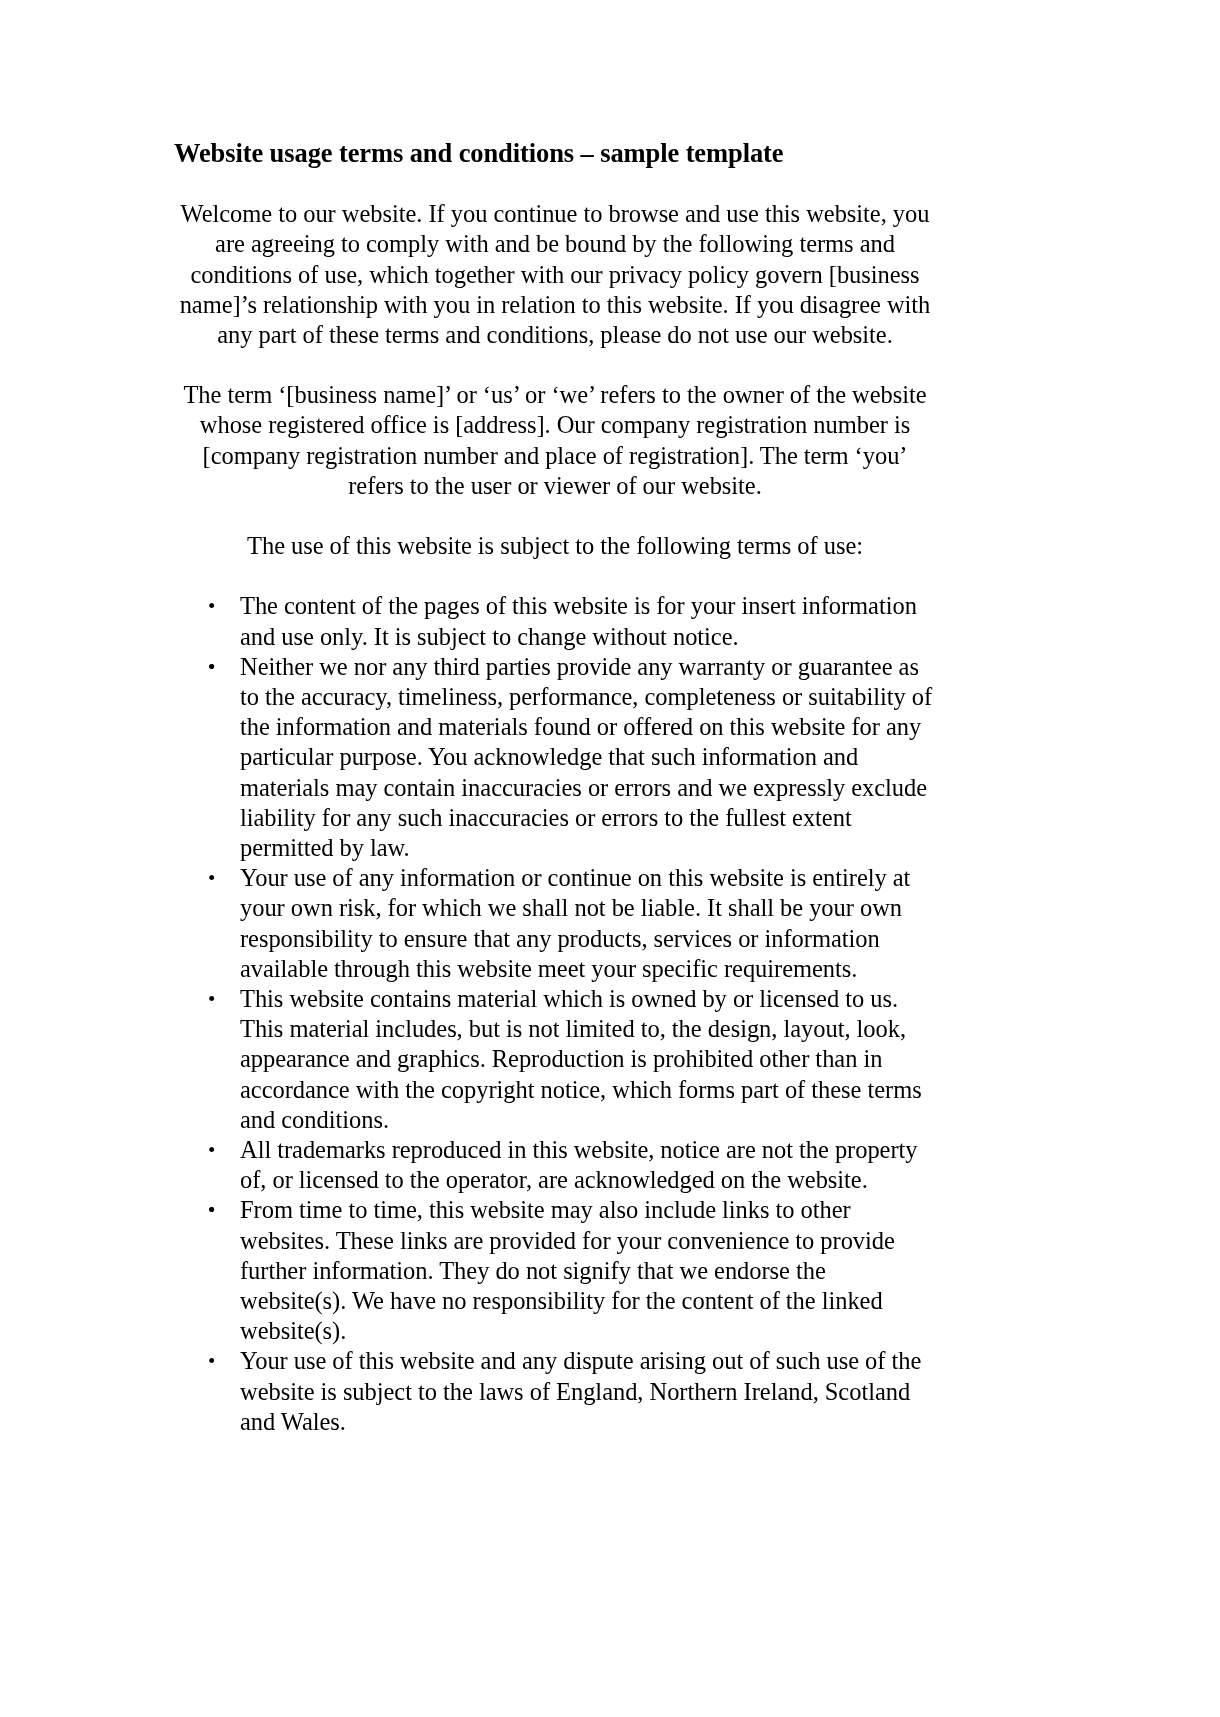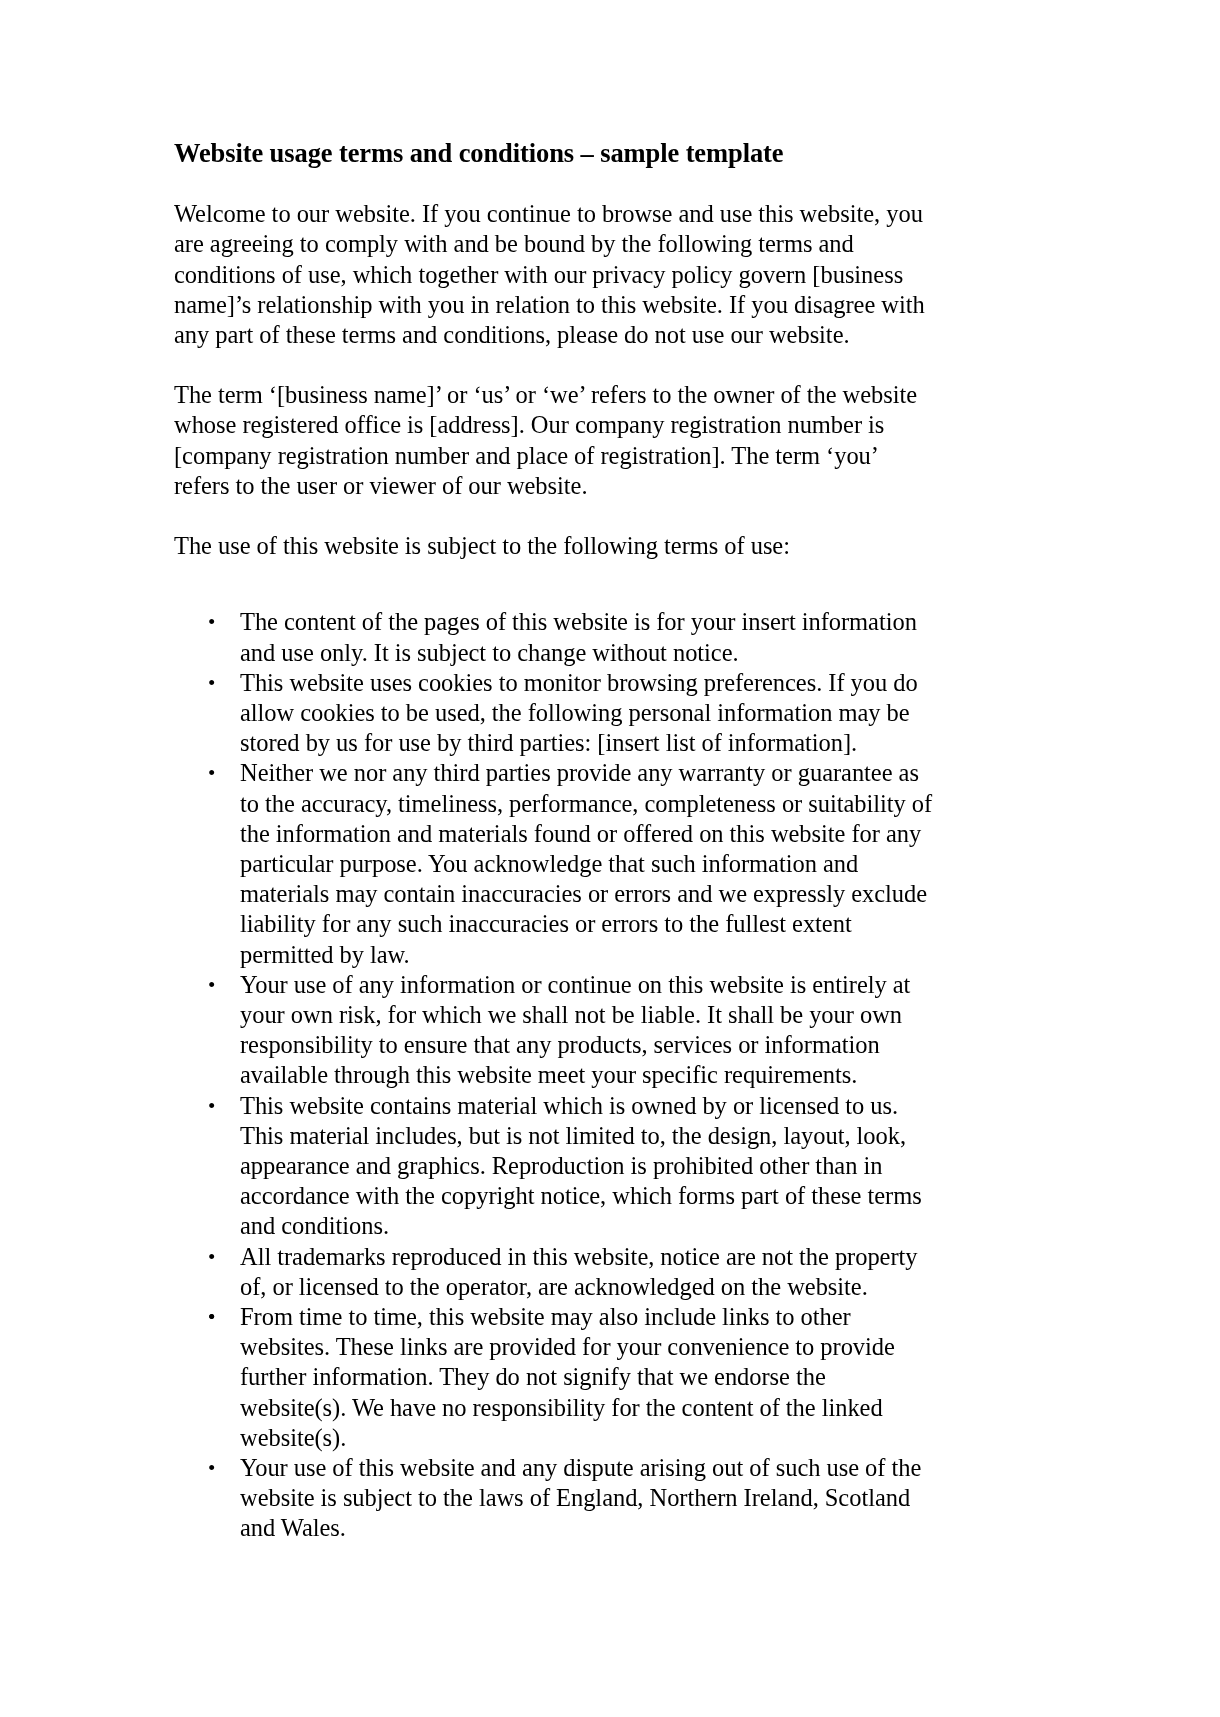--- a/index.html
+++ b/index.html
@@ -32,21 +32,21 @@
     font-weight: bold;
     line-height: 1.18;
     margin: 0 0 30px 0;
     letter-spacing: -0.1px;
     white-space: nowrap;
   }
   .doc-para {
     font-size: 24.5px;
     line-height: 30.2px;
     margin: 0 0 30px 0;
-    text-align: left;
+    text-align: center;
     letter-spacing: -0.05px;
   }
   .doc-para:last-child {
     margin-bottom: 0;
   }
   .terms-list {
     list-style: none;
     margin: 0;
     padding: 0;
   }
@@ -59,21 +59,21 @@
     letter-spacing: -0.05px;
   }
   .terms-item .bullet-glyph {
     position: absolute;
     left: 34px;
     top: 0;
     font-size: 21px;
     line-height: 30.2px;
   }
   .intro-line {
-    margin-bottom: 46px;
+    margin-bottom: 30px;
   }
 </style>
 </head>
 <body>
 
 <div class="page">
   <div class="page-body">
 
     <h1 class="doc-title">Website usage terms and conditions – sample template</h1>
 
@@ -83,21 +83,20 @@
 
     <p class="doc-para intro-line">The use of this website is subject to the following terms of use:</p>
 
     <ul class="terms-list">
       <li class="terms-item">
         <span class="bullet-glyph">•</span>
         <span>The content of the pages of this website is for your insert information and use only. It is subject to change without notice.</span>
       </li>
       <li class="terms-item">
         <span class="bullet-glyph">•</span>
-        <span>This website uses cookies to monitor browsing preferences. If you do allow cookies to be used, the following personal information may be stored by us for use by third parties: [insert list of information].</span>
       </li>
       <li class="terms-item">
         <span class="bullet-glyph">•</span>
         <span>Neither we nor any third parties provide any warranty or guarantee as to the accuracy, timeliness, performance, completeness or suitability of the information and materials found or offered on this website for any particular purpose. You acknowledge that such information and materials may contain inaccuracies or errors and we expressly exclude liability for any such inaccuracies or errors to the fullest extent permitted by law.</span>
       </li>
       <li class="terms-item">
         <span class="bullet-glyph">•</span>
         <span>Your use of any information or continue on this website is entirely at your own risk, for which we shall not be liable. It shall be your own responsibility to ensure that any products, services or information available through this website meet your specific requirements.</span>
       </li>
       <li class="terms-item">

